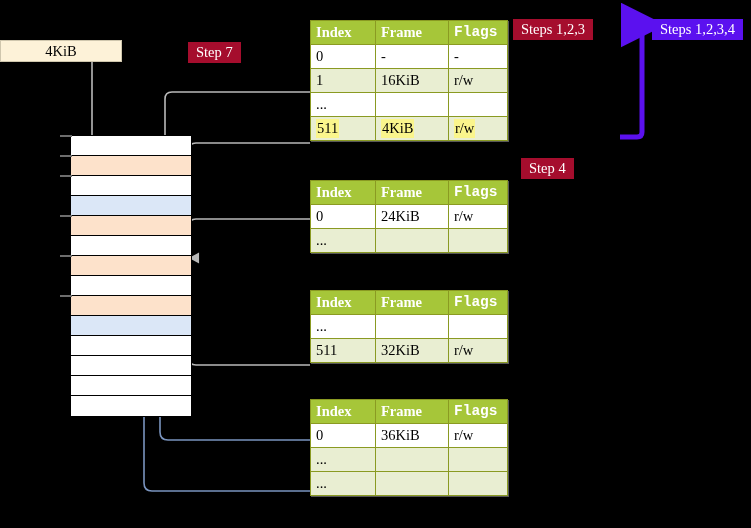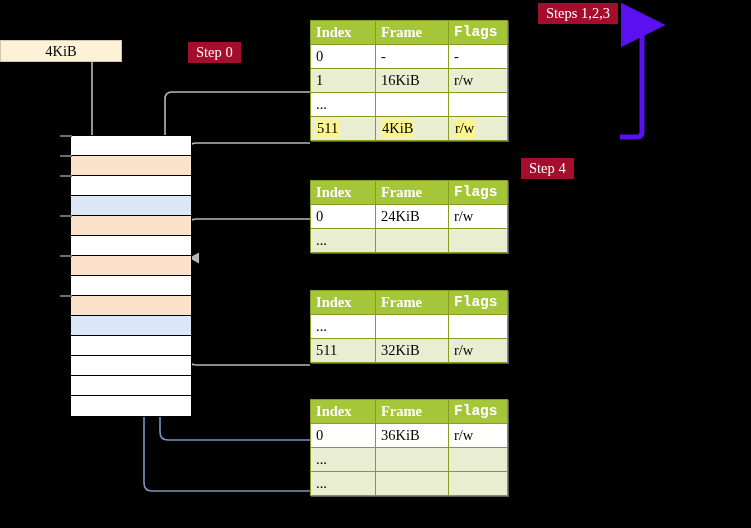--- a/index.html
+++ b/index.html
@@ -116,27 +116,30 @@
   </div>
 
   <div class="tick" style="left:60px;top:135px;width:12px;"></div>
   <div class="tick" style="left:60px;top:155px;width:12px;"></div>
   <div class="tick" style="left:60px;top:175px;width:12px;"></div>
   <div class="tick" style="left:60px;top:215px;width:12px;"></div>
   <div class="tick" style="left:60px;top:255px;width:12px;"></div>
   <div class="tick" style="left:60px;top:295px;width:12px;"></div>
 
   <div class="badge red" style="left:188px;top:42px;">
-    <span>Step 0</span>
-  </div>
-
-  <div class="badge red" style="left:513px;top:3px;margin-left:25px;">
+    <span>Step 7</span>
+  </div>
+
+  <div class="badge red" style="left:513px;top:19px;">
     <span>Steps 1,2,3</span>
   </div>
 
+  <div class="badge violet" style="left:652px;top:19px;">
+    <span>Steps 1,2,3,4</span>
+  </div>
 
   <div class="badge red" style="left:521px;top:158px;">
     <span>Step 4</span>
   </div>
 
   <table class="ptable" style="left:310px;top:20px;">
     <thead>
       <tr>
         <th class="c0">Index</th>
         <th class="c1">Frame</th>

